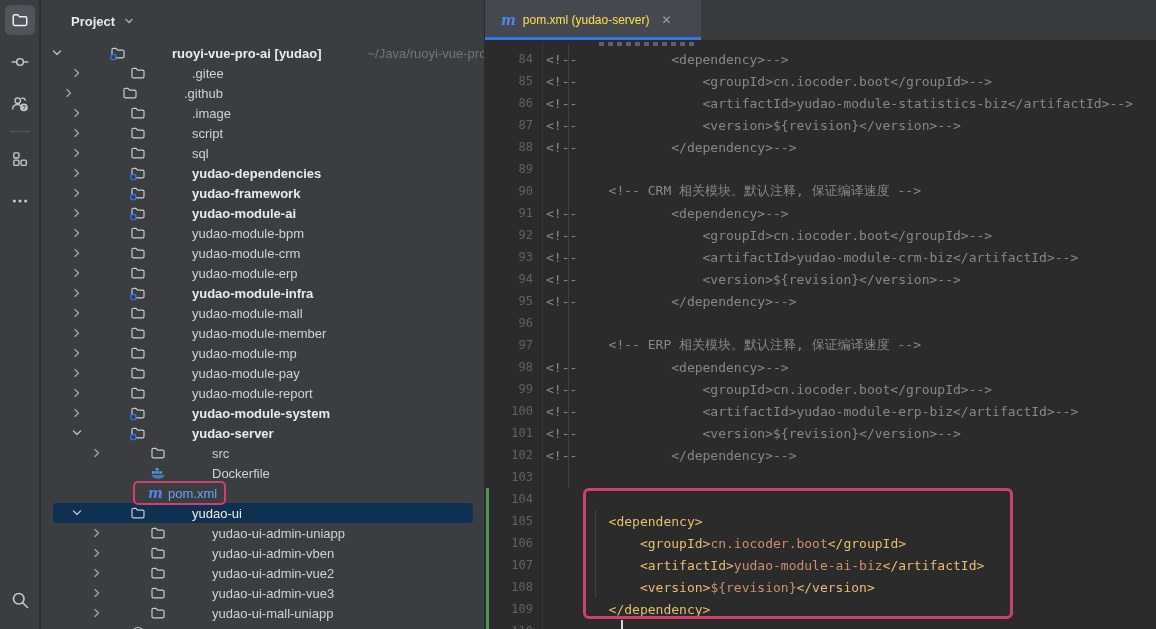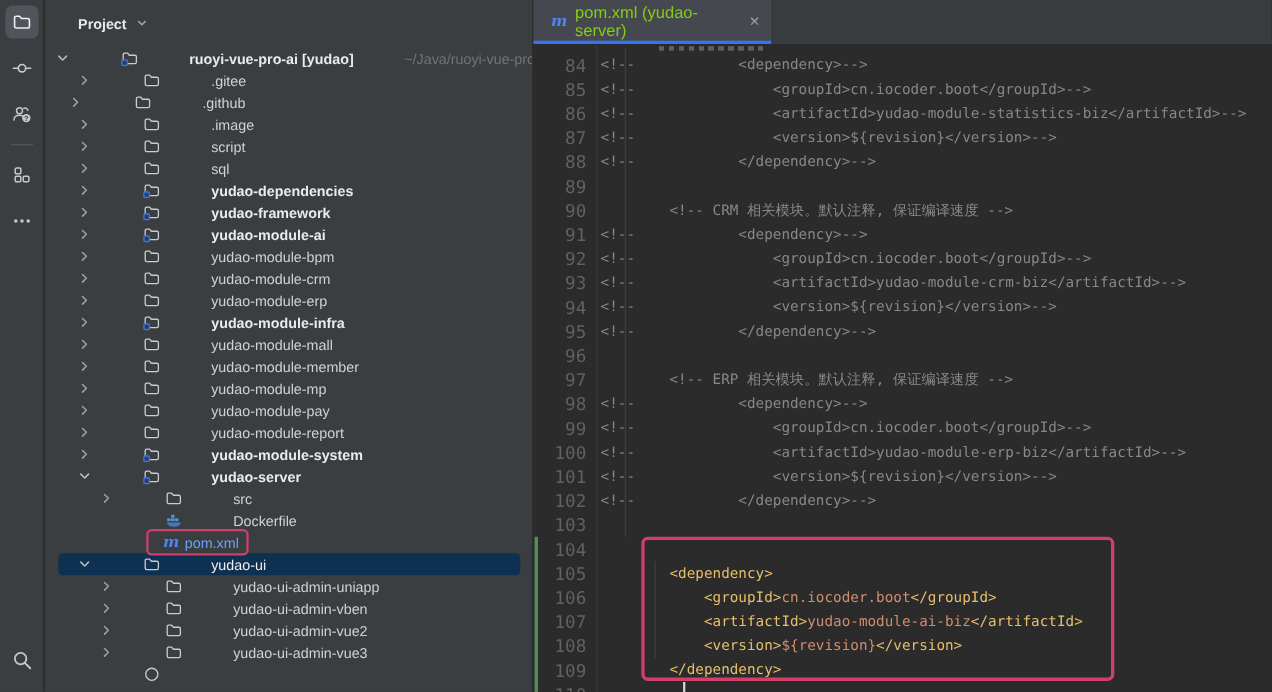--- a/index.html
+++ b/index.html
@@ -62,33 +62,33 @@
 
   
   #editor { position:absolute; left:484px; top:0; right:0; height:629px; border-left:1px solid #2a2d2f; }
   #tab-bar { height:41px; background:#393c3f; display:flex; border-bottom:1px solid #27292b; }
   #tab {
     width:216px; background:#45494f; position:relative;
     display:flex; align-items:center; padding:0 10px 0 16px;
     cursor:pointer;
   }
   #tab::after { content:""; position:absolute; left:0; right:0; bottom:0; height:3px; background:#3574f0; }
-  #tab-title { color:#84cc16; font-size:15px; margin-left:7px; }
+  #tab-title { color:#fde047; font-size:12px; margin-left:7px; }
   #tab-close { margin-left:12px; color:#9ba0a6; font-size:12px; cursor:pointer; }
 
   #code {
     position:absolute; left:0; right:0; top:41px; bottom:0;
     background:#2b2b2b; overflow:hidden;
     font-family:"DejaVu Sans Mono",monospace; font-size:13px;
   }
   #lines { margin-top:-15px; position:relative; z-index:2; }
   .code-line { height:22px; display:flex; align-items:center; }
   .ln {
     width:58px; flex:none; text-align:right; padding-right:10px;
-    color:#5d6265; font-size:16px;
+    color:#5d6265; font-size:12px;
   }
   .code-text { white-space:pre; padding-left:3px; }
   .seg-c { color:#85888b; }
   .seg-t { color:#e8bf6a; }
   .seg-v { color:#cf8e6d; }
 
   .gutter-sep { position:absolute; left:57px; top:0; bottom:0; width:1px; background:#36393b; z-index:1; }
   .indent-guide { position:absolute; width:1px; background:#3e4144; z-index:1; }
   #guide-1 { left:83px; top:3px; height:444px; }
   #guide-2 { left:110px; top:469px; height:88px; }
@@ -539,20 +539,33 @@
             <path d="M6 4.5 L9.5 8 L6 11.5" stroke="#9da2a8" stroke-width="1.4" fill="none" stroke-linecap="round" stroke-linejoin="round"></path>
           </svg>
         </span>
         <span class="slot">
           <svg width="16" height="16" viewBox="0 0 16 16">
             <path d="M2 4.7 C2 3.9 2.6 3.3 3.4 3.3 L6 3.3 L7.6 5.2 L12.6 5.2 C13.4 5.2 14 5.8 14 6.6 L14 11.4 C14 12.2 13.4 12.8 12.6 12.8 L3.4 12.8 C2.6 12.8 2 12.2 2 11.4 Z" stroke="#c9ccd0" stroke-width="1.2" fill="none" stroke-linejoin="round"></path>
           </svg>
         </span>
         <span class="tree-label">yudao-ui-admin-vue3</span>
       </div>
+      <div class="tree-row" style="padding-left: 46px;">
+        <span class="slot">
+          <svg width="16" height="16" viewBox="0 0 16 16">
+            <path d="M6 4.5 L9.5 8 L6 11.5" stroke="#9da2a8" stroke-width="1.4" fill="none" stroke-linecap="round" stroke-linejoin="round"></path>
+          </svg>
+        </span>
+        <span class="slot">
+          <svg width="16" height="16" viewBox="0 0 16 16">
+            <path d="M2 4.7 C2 3.9 2.6 3.3 3.4 3.3 L6 3.3 L7.6 5.2 L12.6 5.2 C13.4 5.2 14 5.8 14 6.6 L14 11.4 C14 12.2 13.4 12.8 12.6 12.8 L3.4 12.8 C2.6 12.8 2 12.2 2 11.4 Z" stroke="#c9ccd0" stroke-width="1.2" fill="none" stroke-linejoin="round"></path>
+          </svg>
+        </span>
+        <span class="tree-label">yudao-ui-mall-uniapp</span>
+      </div>
       <div class="tree-row" style="padding-left: 26px;">
         <span class="slot"></span>
         <span class="slot">
           <svg width="16" height="16" viewBox="0 0 16 16">
             <circle cx="8" cy="8" r="5.5" stroke="#c9ccd0" stroke-width="1.2" fill="none"></circle>
           </svg>
         </span>
         <span class="tree-label"></span>
       </div>
     </div>

